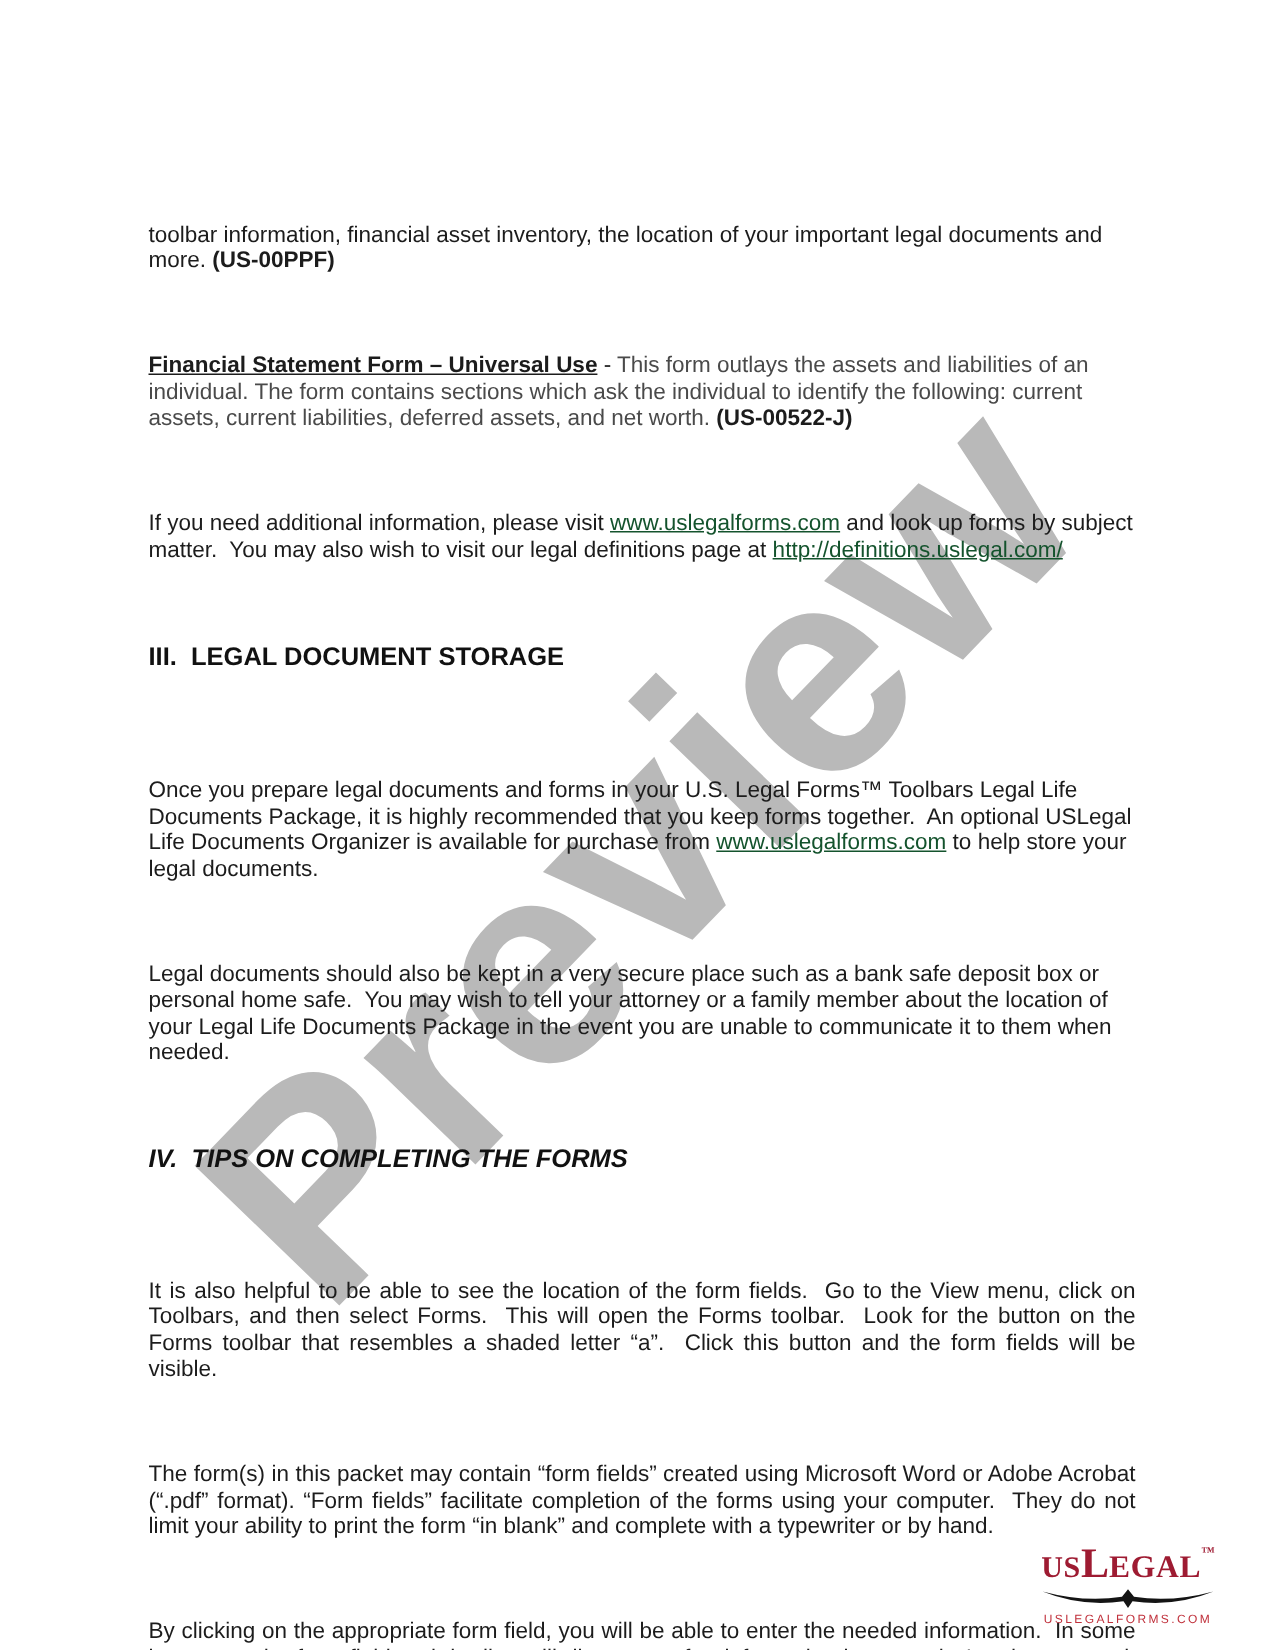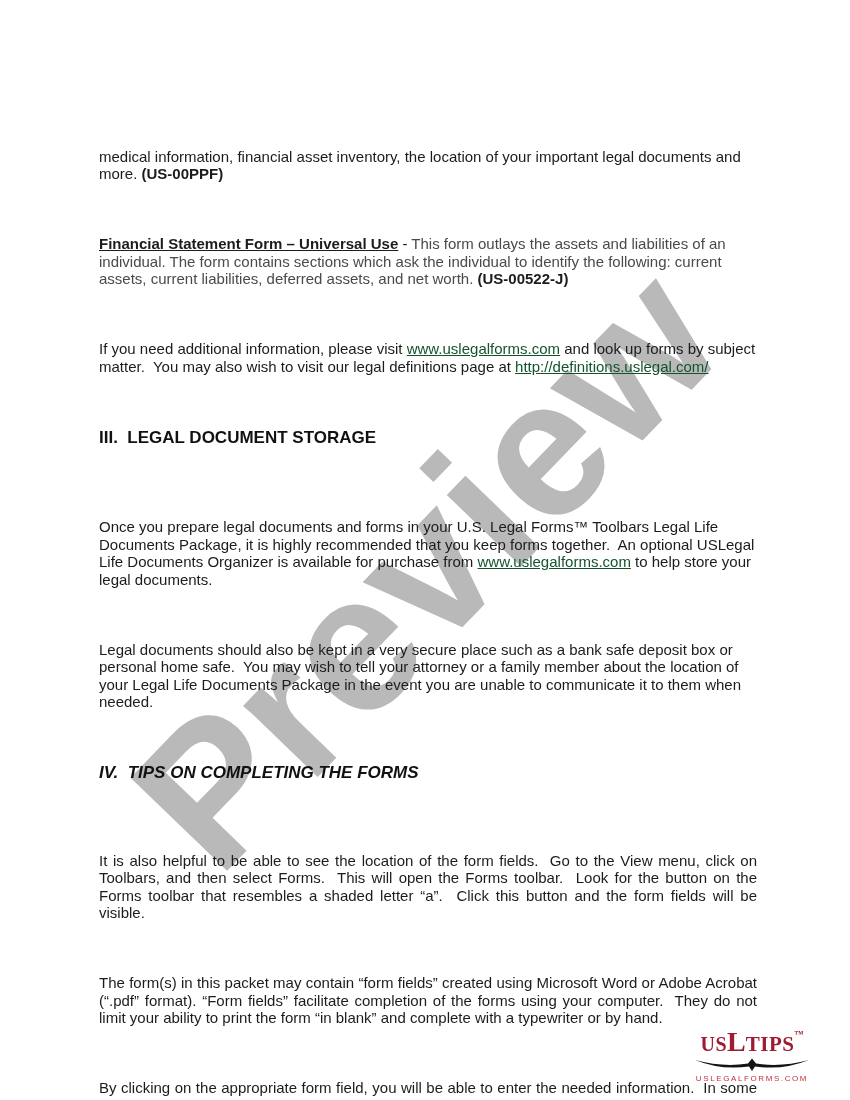--- a/index.html
+++ b/index.html
@@ -95,21 +95,21 @@
 </style>
 </head>
 <body>
 
 <div class="page">
 
   <div class="watermark">Preview</div>
 
   <div class="content">
 
-    <p class="p-intro"><span>medical information, financial asset inventory, the location of your important legal documents and more. </span><span class="b">(US-00PPF)</span></p>
+    <p class="p-intro"><span>toolbar information, financial asset inventory, the location of your important legal documents and more. </span><span class="b">(US-00PPF)</span></p>
 
     <p class="p-form"><span class="form-title">Financial Statement Form – Universal Use</span><span> - </span><span class="desc">This form outlays the assets and liabilities of an individual. The form contains sections which ask the individual to identify the following: current assets, current liabilities, deferred assets, and net worth. </span><span class="b">(US-00522-J)</span></p>
 
     <p class="p-info"><span>If you need additional information, please visit </span><a class="doclink">www.uslegalforms.com</a><span> and look up forms by subject matter.  You may also wish to visit our legal definitions page at </span><a class="doclink">http://definitions.uslegal.com/</a></p>
 
     <h2 class="sec h-storage">III.  LEGAL DOCUMENT STORAGE</h2>
 
     <p class="p-storage1"><span>Once you prepare legal documents and forms in your U.S. Legal Forms™ Toolbars Legal Life Documents Package, it is highly recommended that you keep forms together.  An optional USLegal Life Documents Organizer is available for purchase from </span><a class="doclink">www.uslegalforms.com</a><span> to help store your legal documents.</span></p>
 
     <p class="p-storage2">Legal documents should also be kept in a very secure place such as a bank safe deposit box or personal home safe.  You may wish to tell your attorney or a family member about the location of your Legal Life Documents Package in the event you are unable to communicate it to them when needed.</p>
@@ -124,21 +124,21 @@
 
     
 
     
 
     
 
   </div>
 
   <div class="logo">
-    <div class="logo-word"><span class="logo-us">US</span><span class="logo-l">L</span><span class="logo-rest">TIPS</span><span class="logo-tm">™</span></div>
+    <div class="logo-word"><span class="logo-us">US</span><span class="logo-l">L</span><span class="logo-rest">EGAL</span><span class="logo-tm">™</span></div>
     <div class="logo-eagle">
       <svg width="118" height="14" viewBox="0 0 118 14" xmlns="http://www.w3.org/2000/svg">
         <path d="M2 2 Q30 9.5 55 5.5 L59 0.5 L63 5.5 Q88 9.5 116 2 Q90 12.5 62 8.5 L59 13 L56 8.5 Q28 12.5 2 2 Z" fill="#141414"></path>
       </svg>
     </div>
     <div class="logo-site">USLEGALFORMS.COM</div>
   </div>
 
 </div>
 

